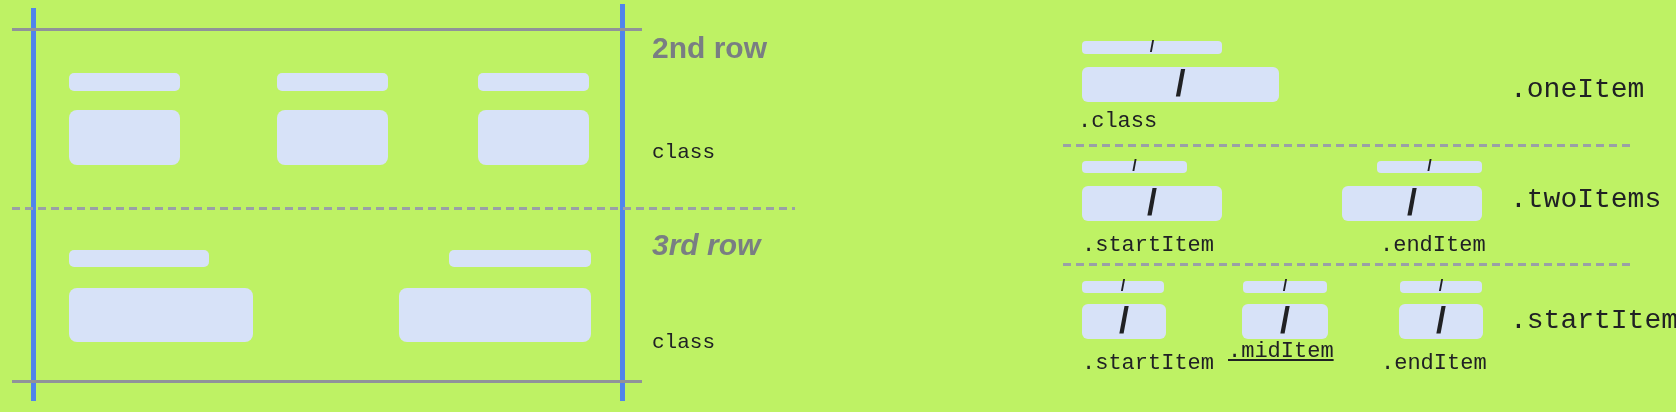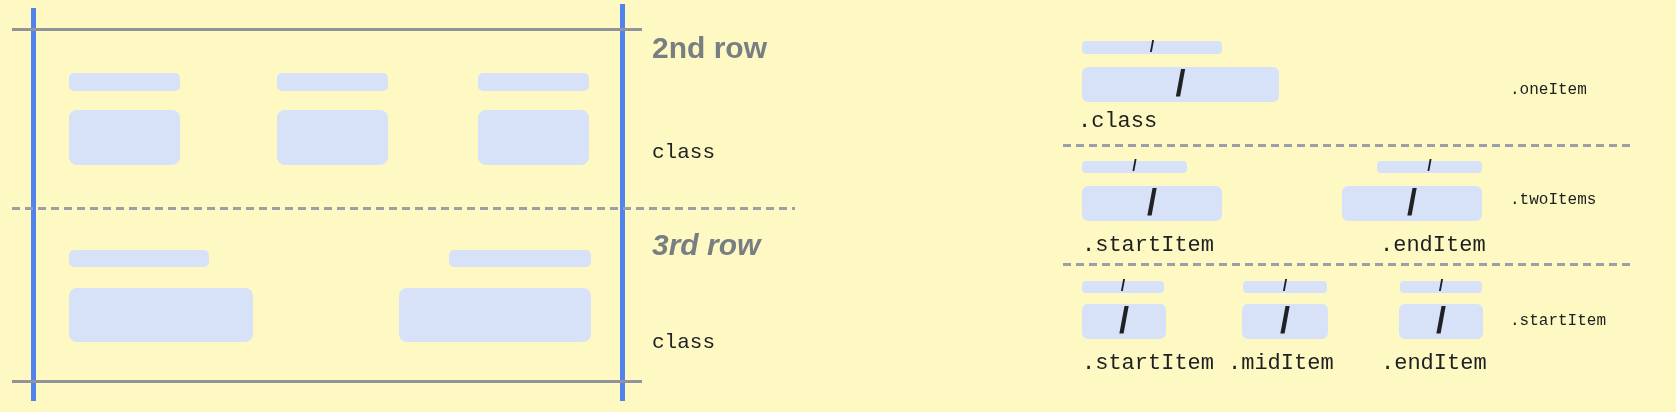--- a/index.html
+++ b/index.html
@@ -1,17 +1,17 @@
 <!DOCTYPE html>
 <html><head>
 <meta charset="utf-8">
 <style>
   html,body { margin:0; padding:0; background:#ffffff; }
   .stage {
-    position:relative; width:1676px; height:412px; background:#fef9c3;
+    position:relative; width:1676px; height:412px; background:#bef264;
     font-family:"Liberation Sans", sans-serif; overflow:hidden;
   }
   .abs { position:absolute; }
 
   
   .vguide { width:5px; background:#5084ec; }
   .hguide { height:3px; background:#909399; }
   .dashed {
     height:3px;
     background:repeating-linear-gradient(90deg,#9aa0a6 0 8px,transparent 8px 13px);
@@ -28,21 +28,21 @@
   }
   .small-bar { height:13px; border-radius:4px; font-size:16px; font-weight:700; }
   .large-bar { height:35px; border-radius:6px; font-size:36px; font-weight:700; }
   .small-bar .slash, .large-bar .slash { line-height:1; transform:translateY(-1px); }
 
   
   .mono { font-family:"Liberation Mono","DejaVu Sans Mono",monospace; color:#202124; }
   .heading { font-size:30px; font-weight:700; color:#797e83; line-height:34px; }
   .code { font-size:21px; line-height:32px; white-space:pre; }
   .item-label { font-size:22px; line-height:24px; white-space:nowrap; }
-  .layout-name { font-size:16px; line-height:24px; white-space:nowrap; }
+  .layout-name { font-size:28px; line-height:24px; white-space:nowrap; }
 </style>
 </head>
 <body>
 
 <div class="stage">
 
   <div>
     <div class="abs vguide" style="left:31px;  top:8px;   height:393px;"></div>
     <div class="abs vguide" style="left:620px; top:4px;   height:397px;"></div>
     <div class="abs hguide" style="left:12px;  top:28px;  width:630px;"></div>
@@ -123,21 +123,21 @@
         <span class="slash">/</span>
       </div>
       <div class="abs mono item-label" style="left:1082px; top:352px;">.startItem</div>
 
       <div class="abs bar small-bar" style="left:1243px; top:281px; width:84px; height:12px;">
         <span class="slash">/</span>
       </div>
       <div class="abs bar large-bar" style="left:1242px; top:304px; width:86px;">
         <span class="slash">/</span>
       </div>
-      <div class="abs mono item-label" style="left:1228px; top:352px;">.midItem</div>
+      <div class="abs mono item-label" style="left:1228px; top:340px;text-decoration:underline;">.midItem</div>
 
       <div class="abs bar small-bar" style="left:1400px; top:281px; width:82px; height:12px;">
         <span class="slash">/</span>
       </div>
       <div class="abs bar large-bar" style="left:1399px; top:304px; width:84px;">
         <span class="slash">/</span>
       </div>
       <div class="abs mono item-label" style="left:1381px; top:352px;">.endItem</div>
 
       <div class="abs mono layout-name" style="left:1510px; top:309px;">.startItem</div>

